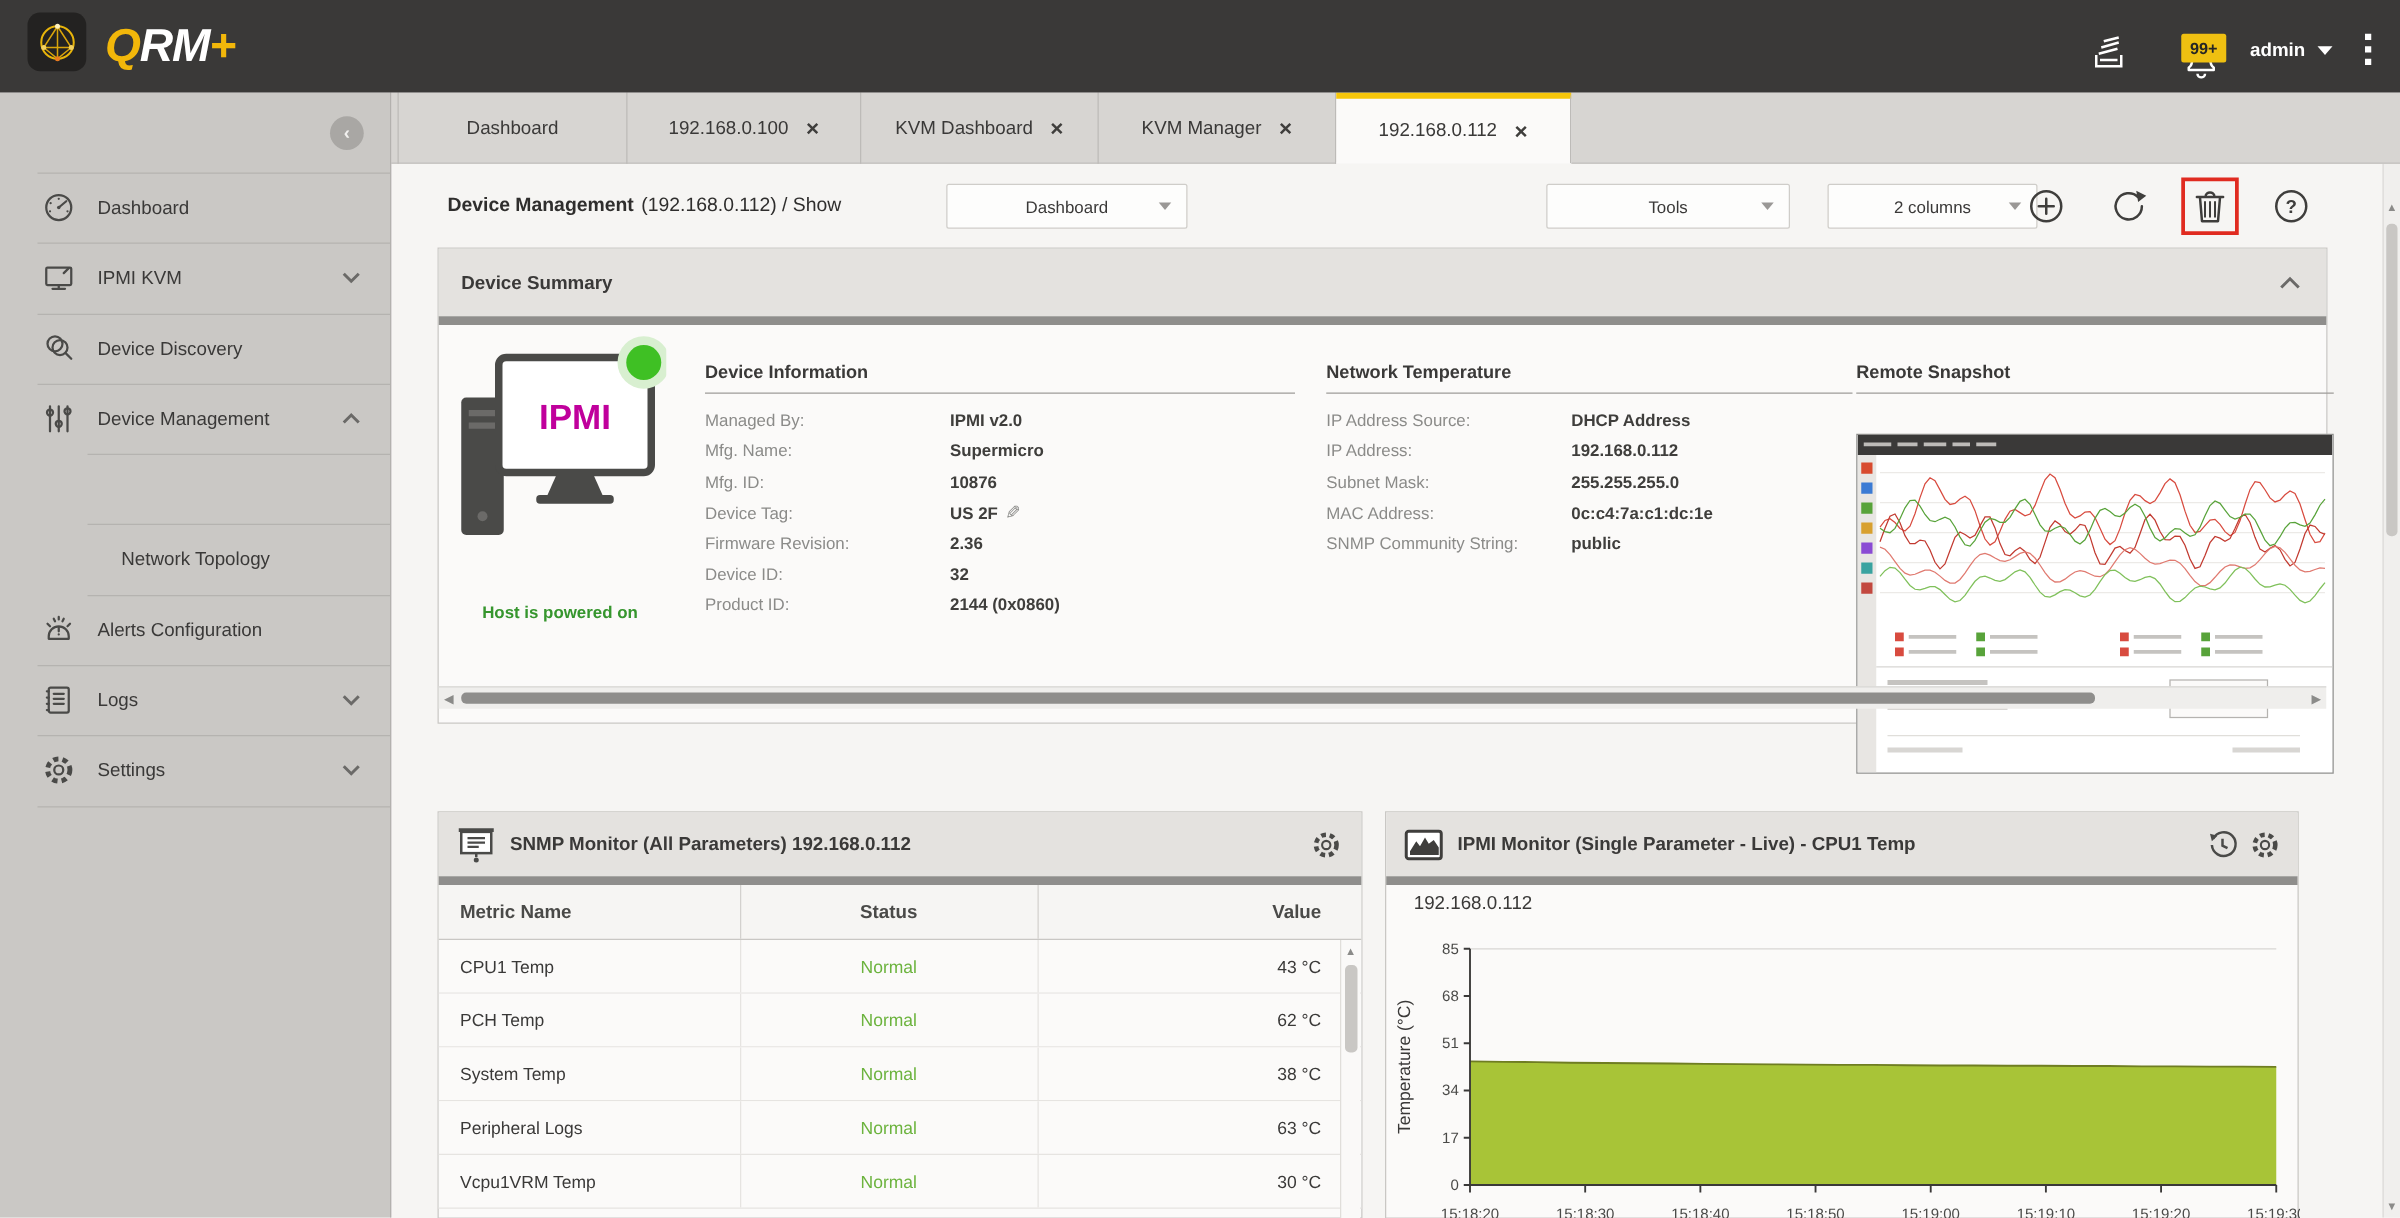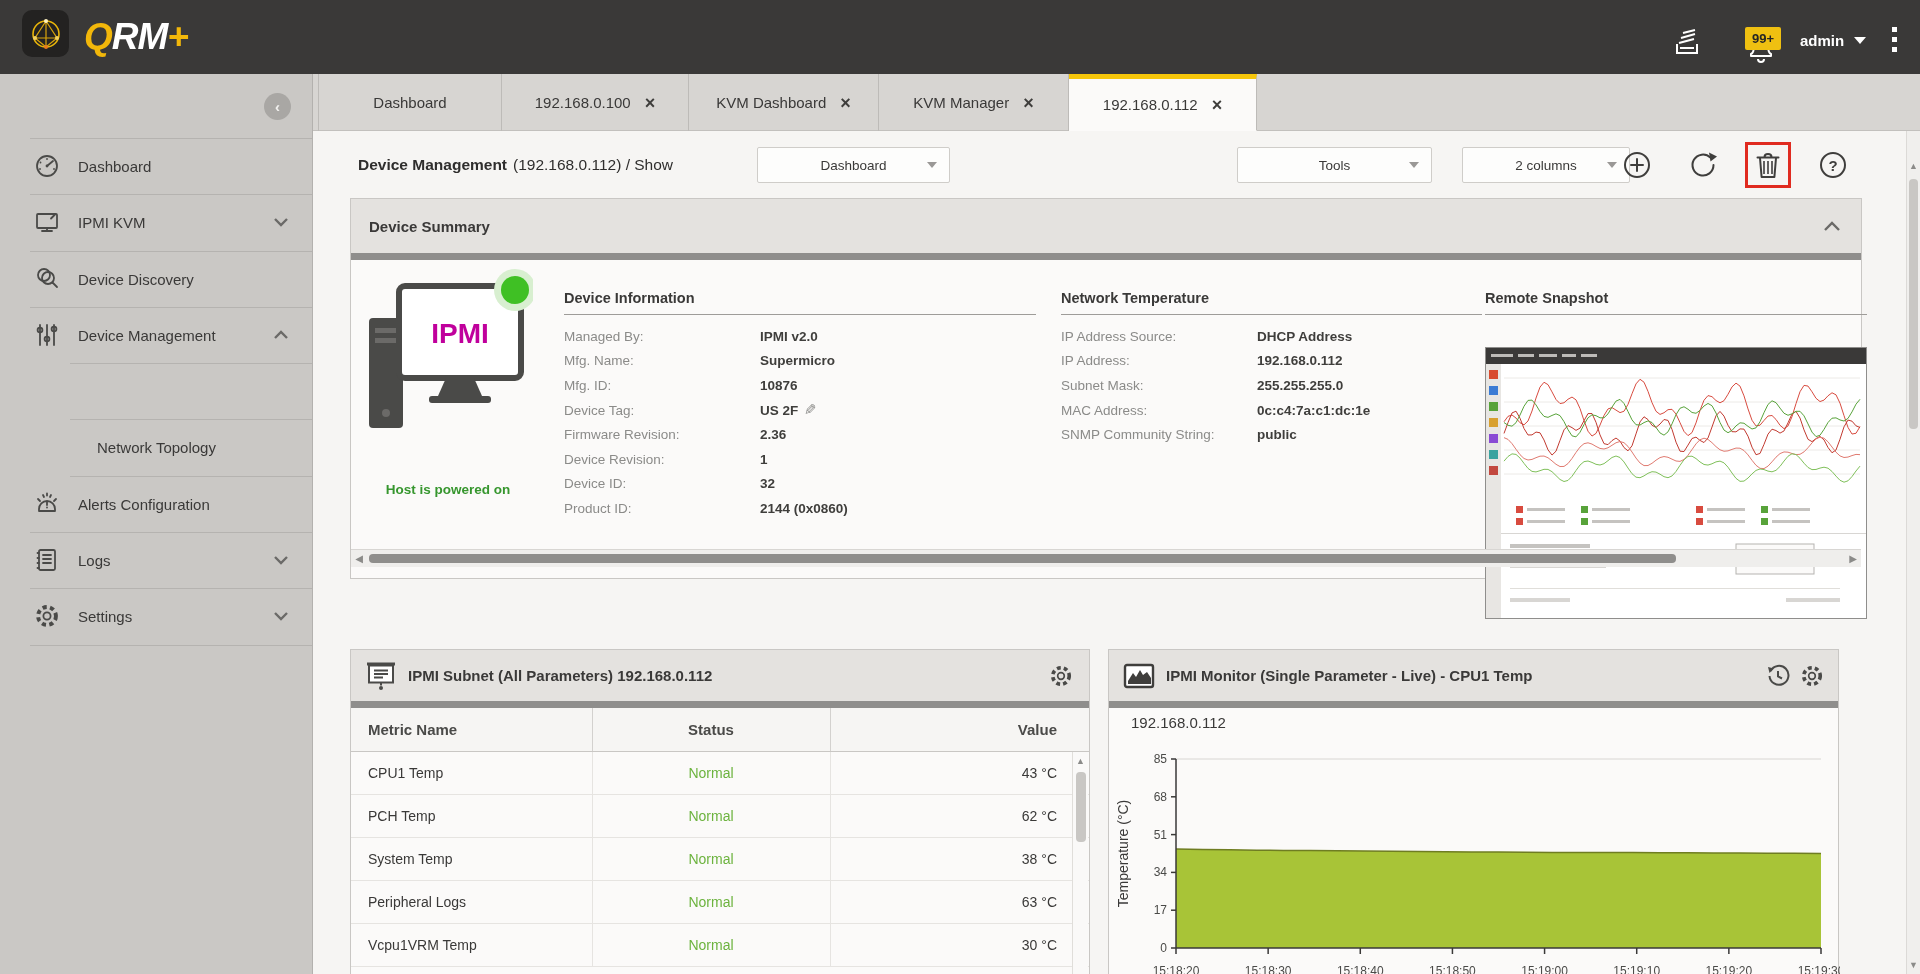--- a/index.html
+++ b/index.html
@@ -368,24 +368,20 @@
             <span class="k">Mfg. ID:</span>
             <span class="v">10876</span>
           </div>
           <div class="kv-row">
             <span class="k">Device Tag:</span>
             <span class="v">US 2F<span class="pencil">✎</span></span>
           </div>
           <div class="kv-row">
             <span class="k">Firmware Revision:</span>
             <span class="v">2.36</span>
-          </div>
-          <div class="kv-row">
-            <span class="k">Device Revision:</span>
-            <span class="v">1</span>
           </div>
           <div class="kv-row">
             <span class="k">Device ID:</span>
             <span class="v">32</span>
           </div>
           <div class="kv-row">
             <span class="k">Product ID:</span>
             <span class="v">2144 (0x0860)</span>
           </div>
         </div>
@@ -493,21 +489,21 @@
   <div class="panel-header">
     <span style="margin-left:14px;">
       <svg width="32" height="30" viewBox="0 0 32 30">
         <path d="M2 3 h28" stroke="#4a4a48" stroke-width="3"></path>
         <rect x="4" y="4.5" width="24" height="17" fill="#fff" stroke="#4a4a48" stroke-width="2"></rect>
         <path d="M9 9.5 h14 M9 13 h14 M9 16.5 h9" stroke="#4a4a48" stroke-width="1.8"></path>
         <path d="M16 21.5 v3" stroke="#4a4a48" stroke-width="2"></path>
           <circle cx="16" cy="27" r="2" fill="#4a4a48"></circle>
       </svg>
     </span>
-    <span class="ptitle" style="margin-left:11px;">IPMI Subnet (All Parameters) 192.168.0.112</span>
+    <span class="ptitle" style="margin-left:11px;">SNMP Monitor (All Parameters) 192.168.0.112</span>
     <span style="position:absolute; right:16px; cursor:pointer;">
       <svg width="24" height="24" viewBox="0 0 26 26">
           <circle cx="13" cy="13" r="8.6" fill="none" stroke="#4a4a48" stroke-width="4.6" stroke-dasharray="4 3.2"></circle>
           <circle cx="13" cy="13" r="7" fill="#e4e2df"></circle>
           <circle cx="13" cy="13" r="3.6" class="icon-stroke"></circle>
         </svg>
     </span>
   </div>
   <div class="panel-divider"></div>
 

